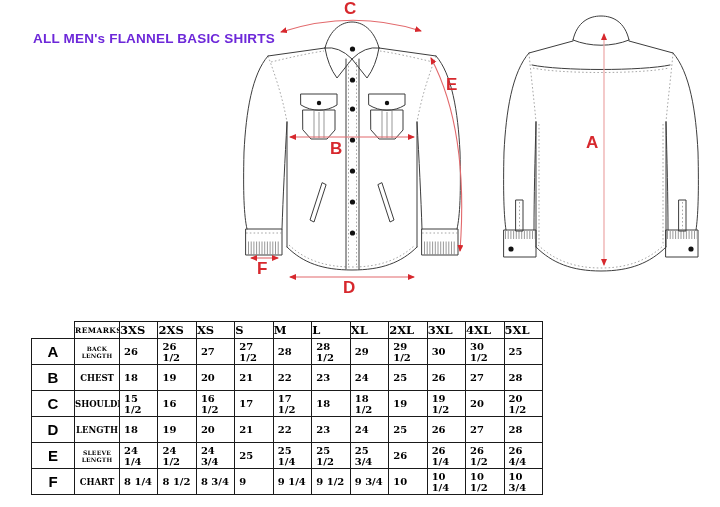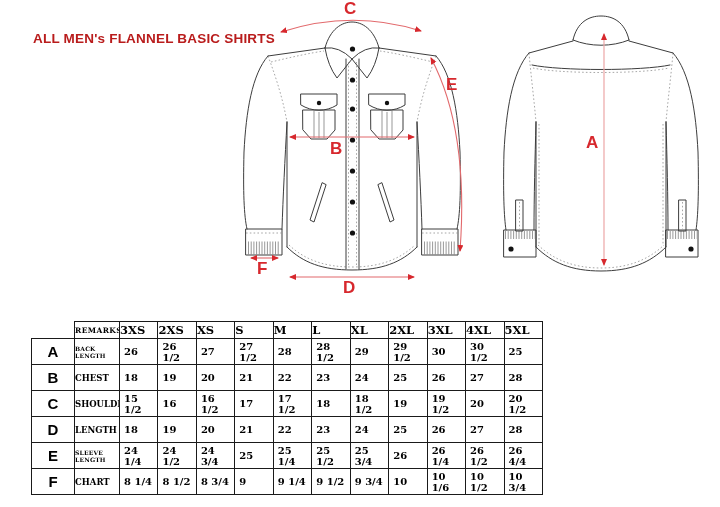--- a/index.html
+++ b/index.html
@@ -1,36 +1,36 @@
 <!DOCTYPE html>
 <html><head>
 <meta charset="utf-8">
 <style>
   html,body{margin:0;padding:0;background:#fff;}
   .page{position:relative;width:720px;height:507px;background:#fff;overflow:hidden;
         font-family:"Liberation Sans",sans-serif;}
   .main-title{position:absolute;left:33px;top:31px;font-size:13.5px;font-weight:bold;
-        color:#b91c1c;letter-spacing:.2px;white-space:nowrap;}
+        color:#6d28d9;letter-spacing:.2px;white-space:nowrap;}
   .diagram{position:absolute;left:0;top:0;width:720px;height:300px;}
   .mlabel{position:absolute;color:#d7282d;font-weight:bold;font-size:17px;
         font-family:"Liberation Sans",sans-serif;line-height:1;}
   .chart-title{position:absolute;left:78px;top:303px;font-size:13px;font-weight:bold;
         color:#e8191c;letter-spacing:.2px;white-space:nowrap;}
   table.size-table{position:absolute;left:31px;top:321px;width:512px;
         border-collapse:collapse;table-layout:fixed;background:#fff;}
   .size-table th,.size-table td{border:1px solid #1a1a1a;padding:0;overflow:hidden;
         vertical-align:middle;background:#fff;}
   .size-table th.corner{border:none;}
   .size-table thead th{height:16px;}
   .size-table tbody td{height:25px;}
   .size-h{font-family:"DejaVu Serif",serif;font-weight:bold;font-size:11.5px;text-align:left;}
   .remarks-h{font-family:"DejaVu Serif",serif;font-weight:bold;font-size:7.5px;
         text-align:center;letter-spacing:.4px;}
   td.letter{font-family:"Liberation Sans",sans-serif;font-weight:bold;font-size:15px;text-align:center;}
-  td.remark{font-family:"DejaVu Serif",serif;font-weight:bold;font-size:8.5px;}
+  td.remark{font-family:"DejaVu Serif",serif;font-weight:bold;font-size:8.5px;text-align:center;}
   td.remark.sm{font-size:6px;letter-spacing:.2px;}
   td.val{font-family:"DejaVu Serif",serif;font-weight:bold;font-size:10px;
         text-align:left;padding-left:4px;}
   
   .ol{fill:none;stroke:#3d3d3d;stroke-width:1;stroke-linecap:round;stroke-linejoin:round;}
   .thin{fill:none;stroke:#6a6a6a;stroke-width:.7;}
   .st{fill:none;stroke:#909090;stroke-width:.8;stroke-dasharray:1.6 2.2;}
   .hatch{fill:none;stroke:#777;stroke-width:13;stroke-dasharray:1 1.7;opacity:.75;}
   .hatch2{fill:none;stroke:#777;stroke-width:8;stroke-dasharray:1 1.7;opacity:.75;}
   .red{fill:none;stroke:#e2696c;stroke-width:1.1;}
@@ -273,20 +273,20 @@
           <td class="letter">F</td>
           <td class="remark">CHART</td>
           <td class="val">8 1/4</td>
           <td class="val">8 1/2</td>
           <td class="val">8 3/4</td>
           <td class="val">9</td>
           <td class="val">9 1/4</td>
           <td class="val">9 1/2</td>
           <td class="val">9 3/4</td>
           <td class="val">10</td>
-          <td class="val">10 1/6</td>
+          <td class="val">10 1/4</td>
           <td class="val">10 1/2</td>
           <td class="val">10 3/4</td>
         </tr>
       </tbody>
   </table>
 
 </div>
 
 </body></html>

